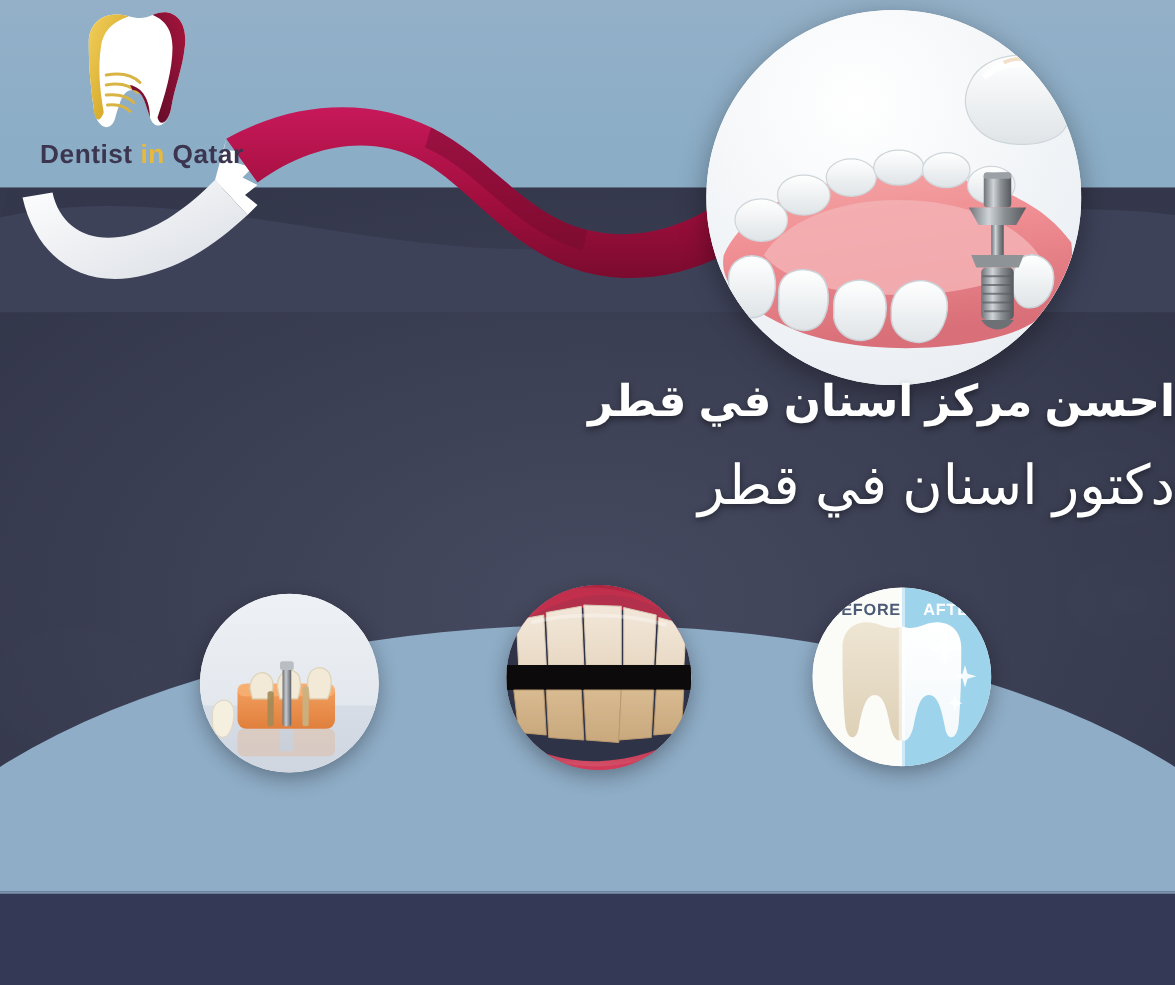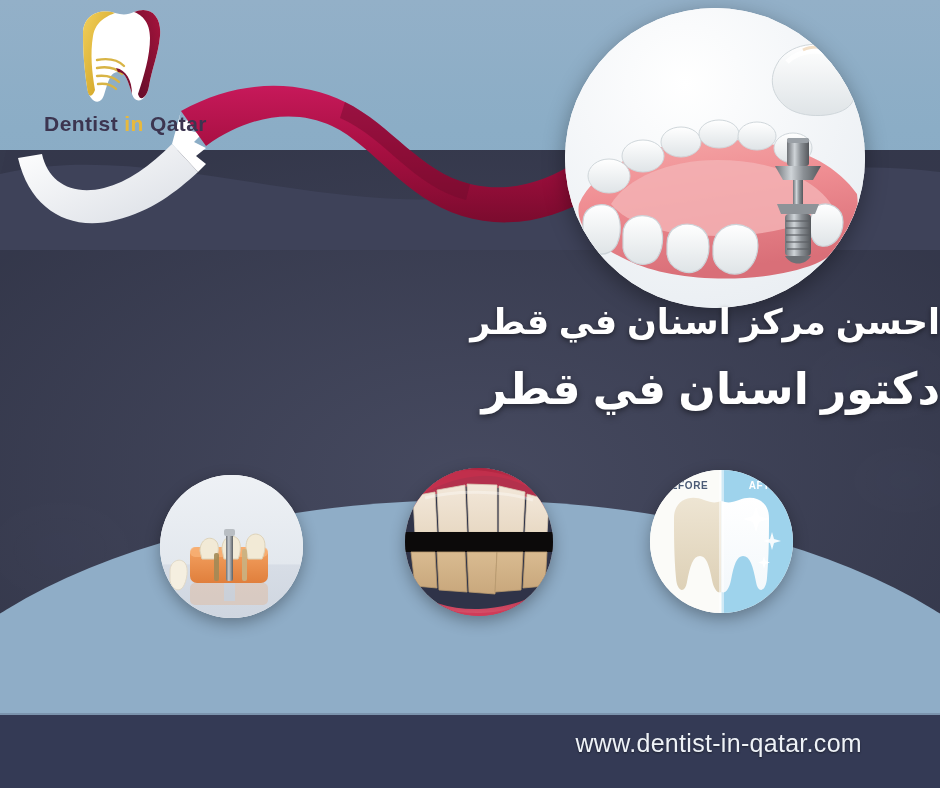--- a/index.html
+++ b/index.html
@@ -71,21 +71,21 @@
     font-size:25px;letter-spacing:.3px;color:#eef2f7;
     text-shadow:0 1px 2px rgba(0,0,0,.45);
   }
   .more-info{
     position:absolute;left:77px;top:672px;
     font-size:23px;color:#e8eef5;letter-spacing:.4px;
     text-shadow:0 1px 3px rgba(40,60,80,.55);
   }
 
   
-  .logo{position:absolute;left:20px;top:0px;width:200px;height:132px;}
+  .logo{position:absolute;left:8px;top:0px;width:200px;height:132px;}
   .logo-mark{position:absolute;left:50px;top:6px;width:96px;height:105px;}
   .logo-text{
     position:absolute;left:8px;top:112px;width:195px;
     text-align:center;font-size:21px;font-weight:700;
     color:#3c3550;letter-spacing:.4px;
   }
   .logo-text .mid{color:#e8b93c;}
 
   
   .ribbon{position:absolute;left:0px;top:80px;width:620px;height:175px;}
@@ -96,21 +96,21 @@
     text-align:right;direction:rtl;
     color:#ffffff;
   }
   .headline .l1{
     font-size:35px;font-weight:700;letter-spacing:0px;
     line-height:1.28;
     text-shadow:0 2px 5px rgba(0,0,0,.45);
   }
   .headline .l2{
     margin-top:16px;
-    font-size:44px;font-weight:700;
+    font-size:44px;font-weight:400;
     line-height:1.25;
     text-shadow:0 2px 6px rgba(0,0,0,.5);
     padding-left:44px;
   }
 
   
   .hero-circle{
     position:absolute;left:565px;top:8px;width:300px;height:300px;
     border-radius:50%;overflow:hidden;
     background:#ffffff;
@@ -122,21 +122,21 @@
     box-shadow:0 5px 16px rgba(0,0,0,.32);
   }
   .thumb.t1{left:160px;top:475px;}
   .thumb.t2{left:405px;top:468px;width:148px;height:148px;}
   .thumb.t3{left:650px;top:470px;}
 
   .thumb svg,.hero-circle svg{display:block;}
 
   
   .ba-label{
-    position:absolute;top:10px;font-size:10px;font-weight:700;
+    position:absolute;top:10px;font-size:13px;font-weight:700;
     letter-spacing:.6px;
   }
   .ba-before{left:13px;color:#4b5b76;}
   .ba-after{right:8px;color:#ffffff;}
 </style>
 </head>
 <body>
 
 <div class="poster">
 
@@ -417,15 +417,14 @@
         <path d="M114,86 L115.5,91 L120,92.5 L115.5,94 L114,99 L112.5,94 L108,92.5 L112.5,91 Z" opacity=".85"></path>
       </g>
 
       <rect x="69" y="0" width="5" height="143" fill="#ffffff" opacity=".5"></rect>
     </svg>
     <span class="ba-label ba-before">BEFORE</span>
     <span class="ba-label ba-after">AFTER</span>
   </div>
 
   <div class="footer-bar"></div>
-  <div class="footer-url">www.dentist-in-qatar.com</div>
 
 </div>
 
 </body></html>

